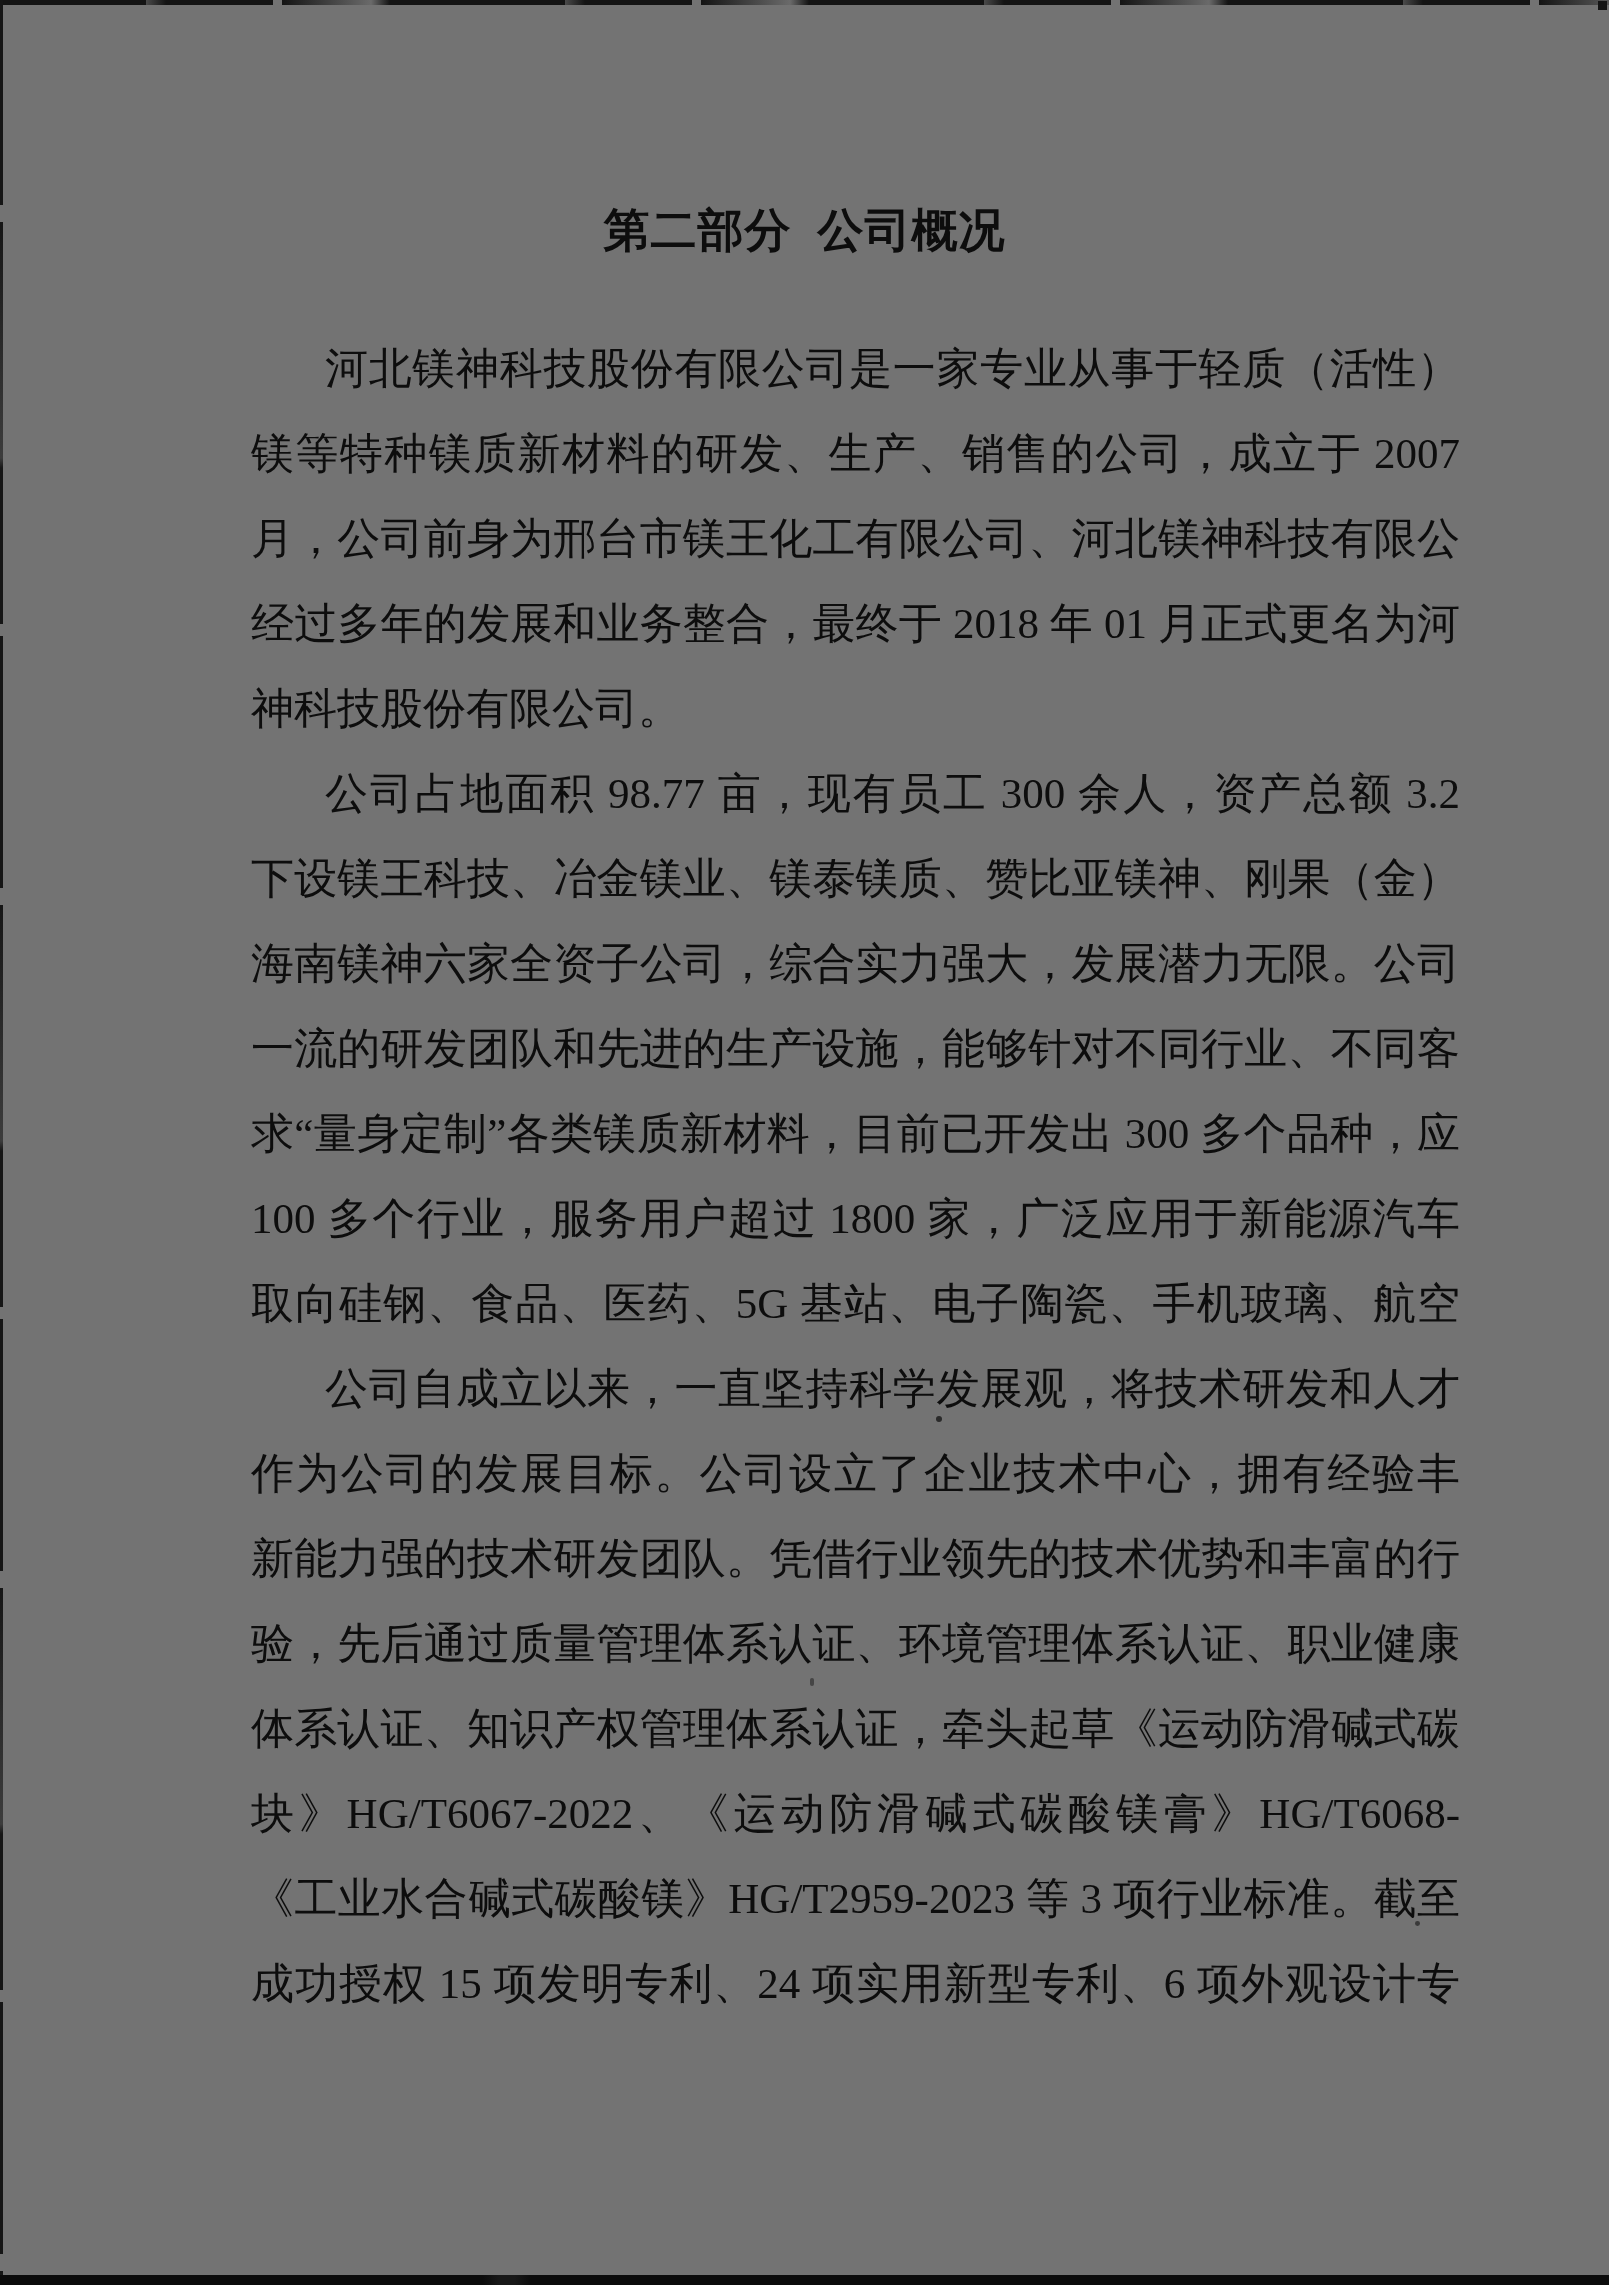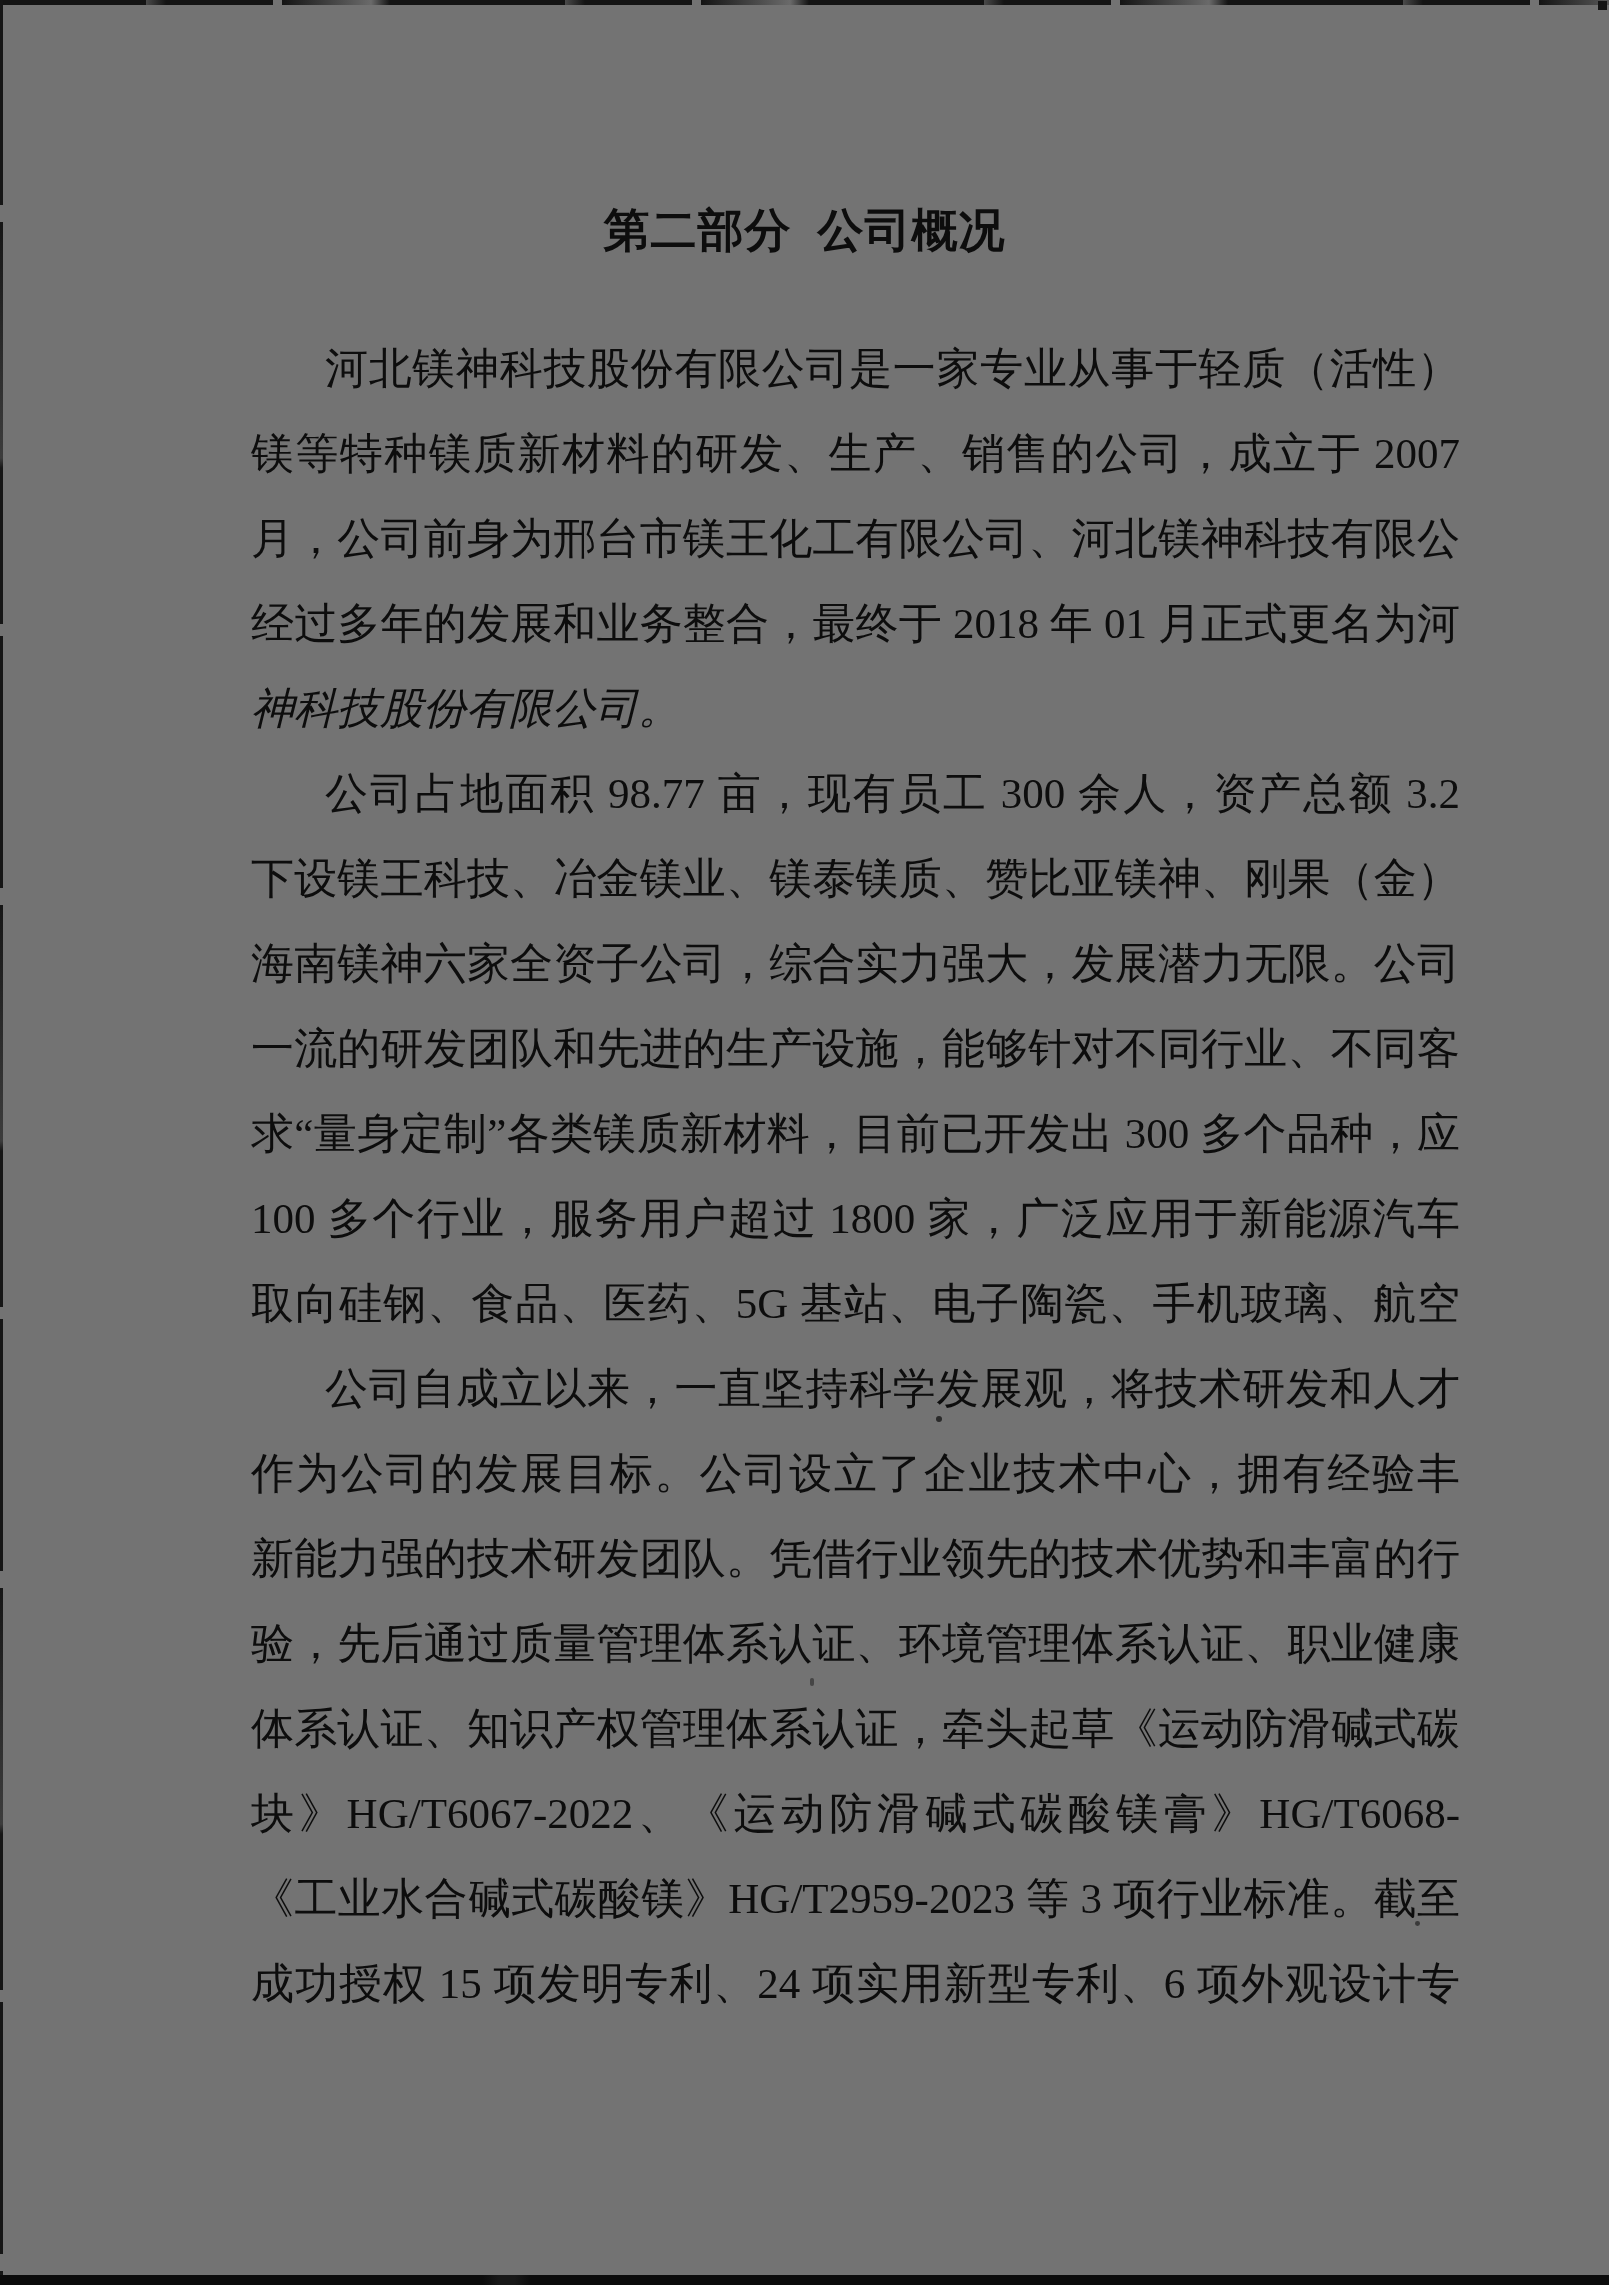--- a/index.html
+++ b/index.html
@@ -64,21 +64,21 @@
     height: 85px;
     line-height: 85px;
     font-size: 43px;
     text-align: justify;
     text-align-last: justify;
     text-justify: inter-character;
     overflow: hidden;
     white-space: normal;
   }
   .line.first { text-indent: 74px; }
-  .line.para-end { text-align-last: left; font-style: italic; }
+  .line.para-end { text-align-last: left; }
 
   
   .speck { position: absolute; background: #2a2a2a; border-radius: 50%; }
   .s1 { left: 936px;  top: 1416px; width: 5.9px; height: 5.9px; }
   .s2 { left: 1415px; top: 1921px; width: 4.9px; height: 4.9px; background: #3a3a3a; }
   .s3 { left: 810px;  top: 1678px; width: 3.9px; height: 7.8px; border-radius: 2px; background: #454545; }
   .s4 { left: 1326px; top: 1995px; width: 3.9px; height: 3.9px; background: #6a6a6a; }
 </style>
 </head>
 <body>

